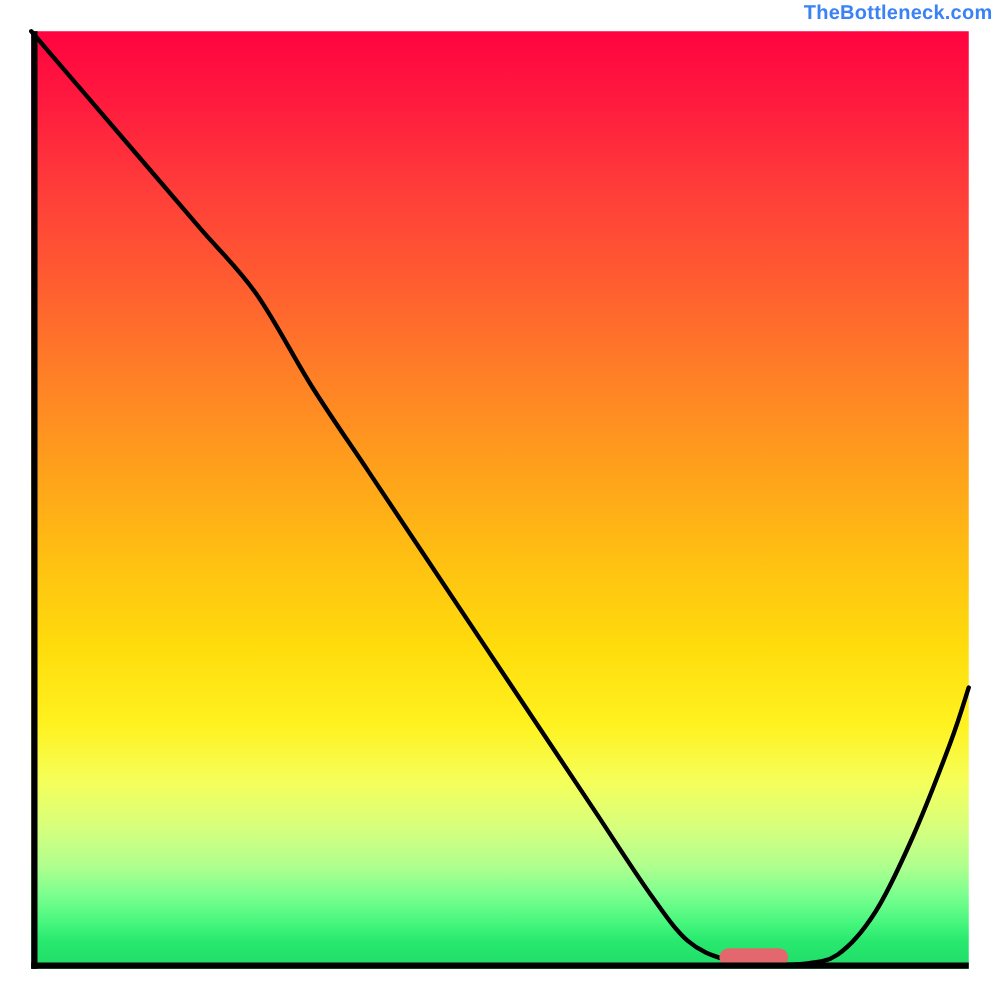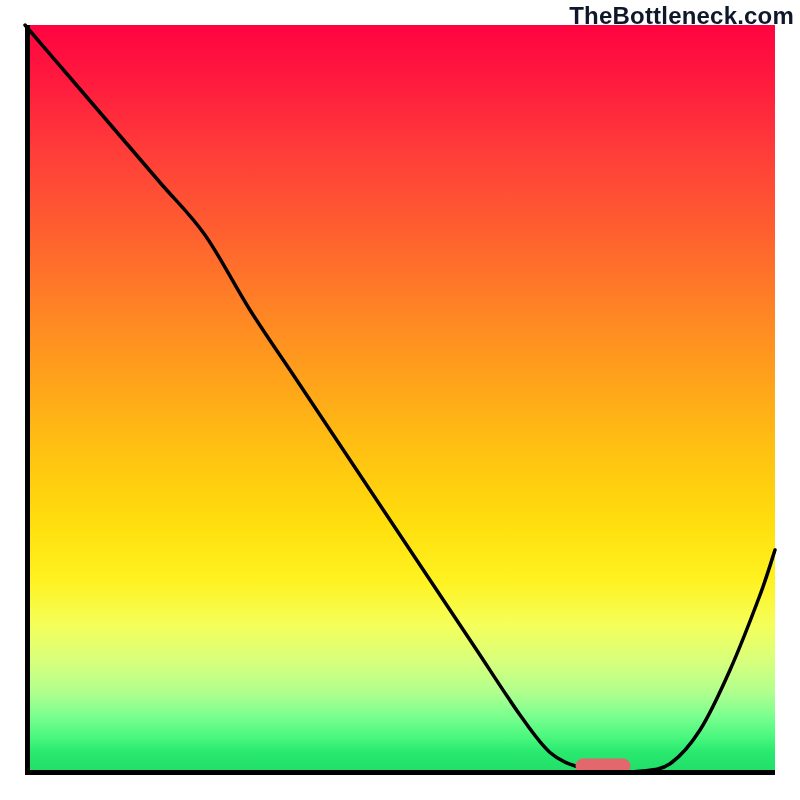--- a/index.html
+++ b/index.html
@@ -13,23 +13,23 @@
   }
   .wrap {
     position: relative;
     width: 800px;
     height: 800px;
   }
   .watermark {
     position: absolute;
     top: 2px;
     right: 6px;
-    font-size: 24px;
+    font-size: 16px;
     font-weight: 600;
-    color: #0f172a;
+    color: #3b82f6;
     letter-spacing: 0.2px;
     z-index: 20;
     user-select: none;
   }
   .plot {
     position: absolute;
     left: 25px;
     top: 25px;
     width: 750px;
     height: 750px;

